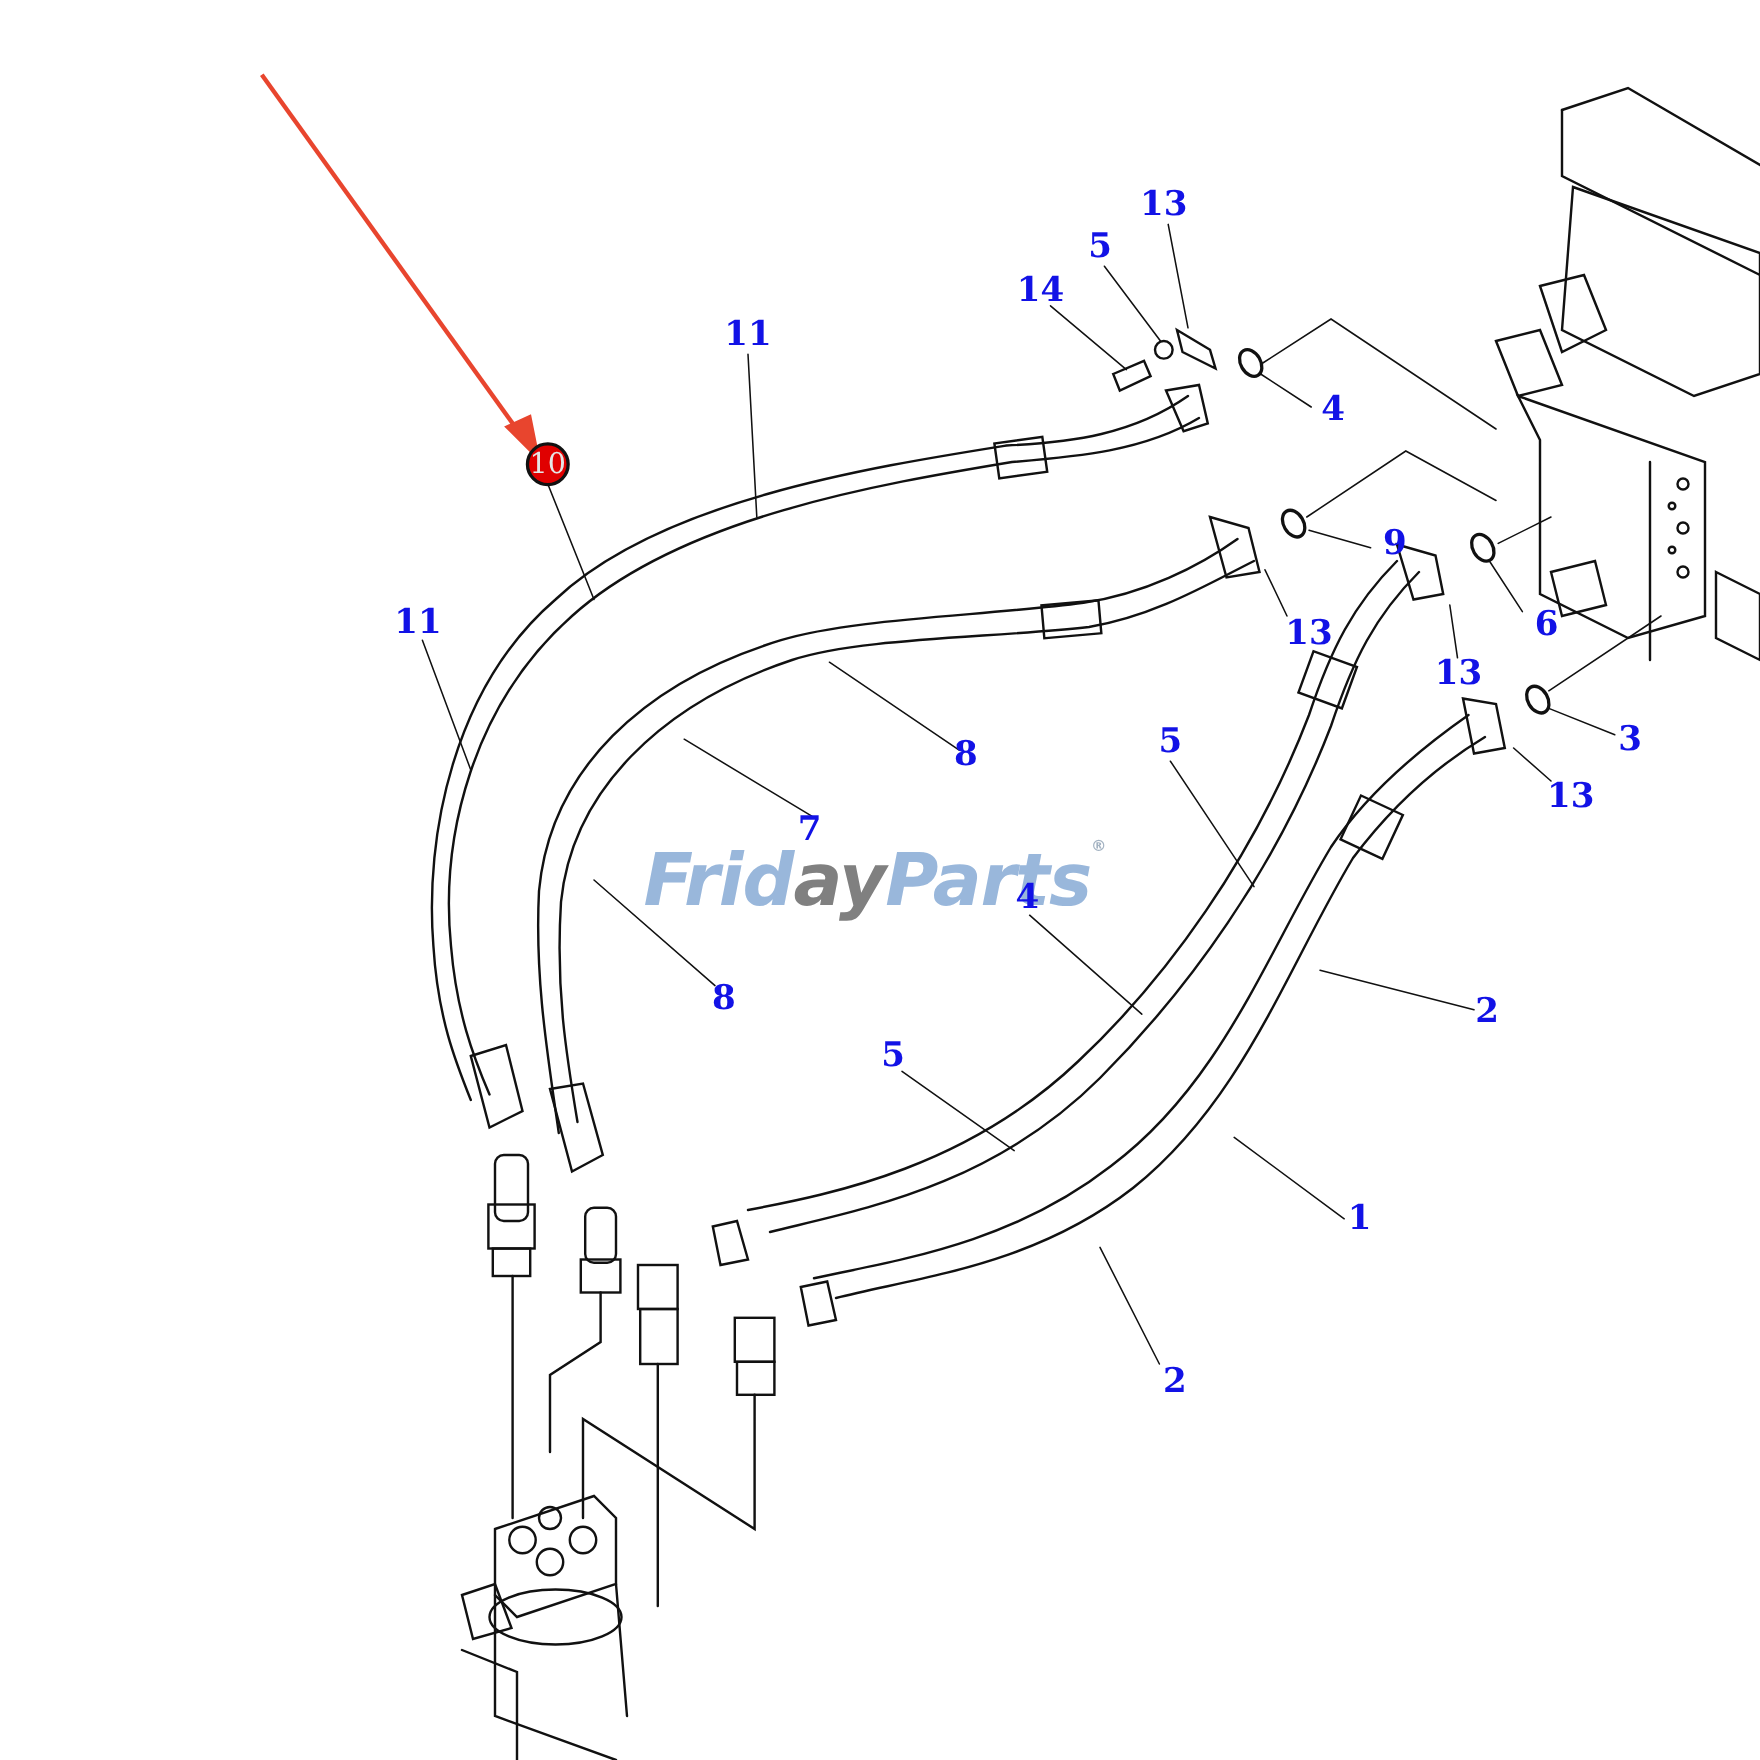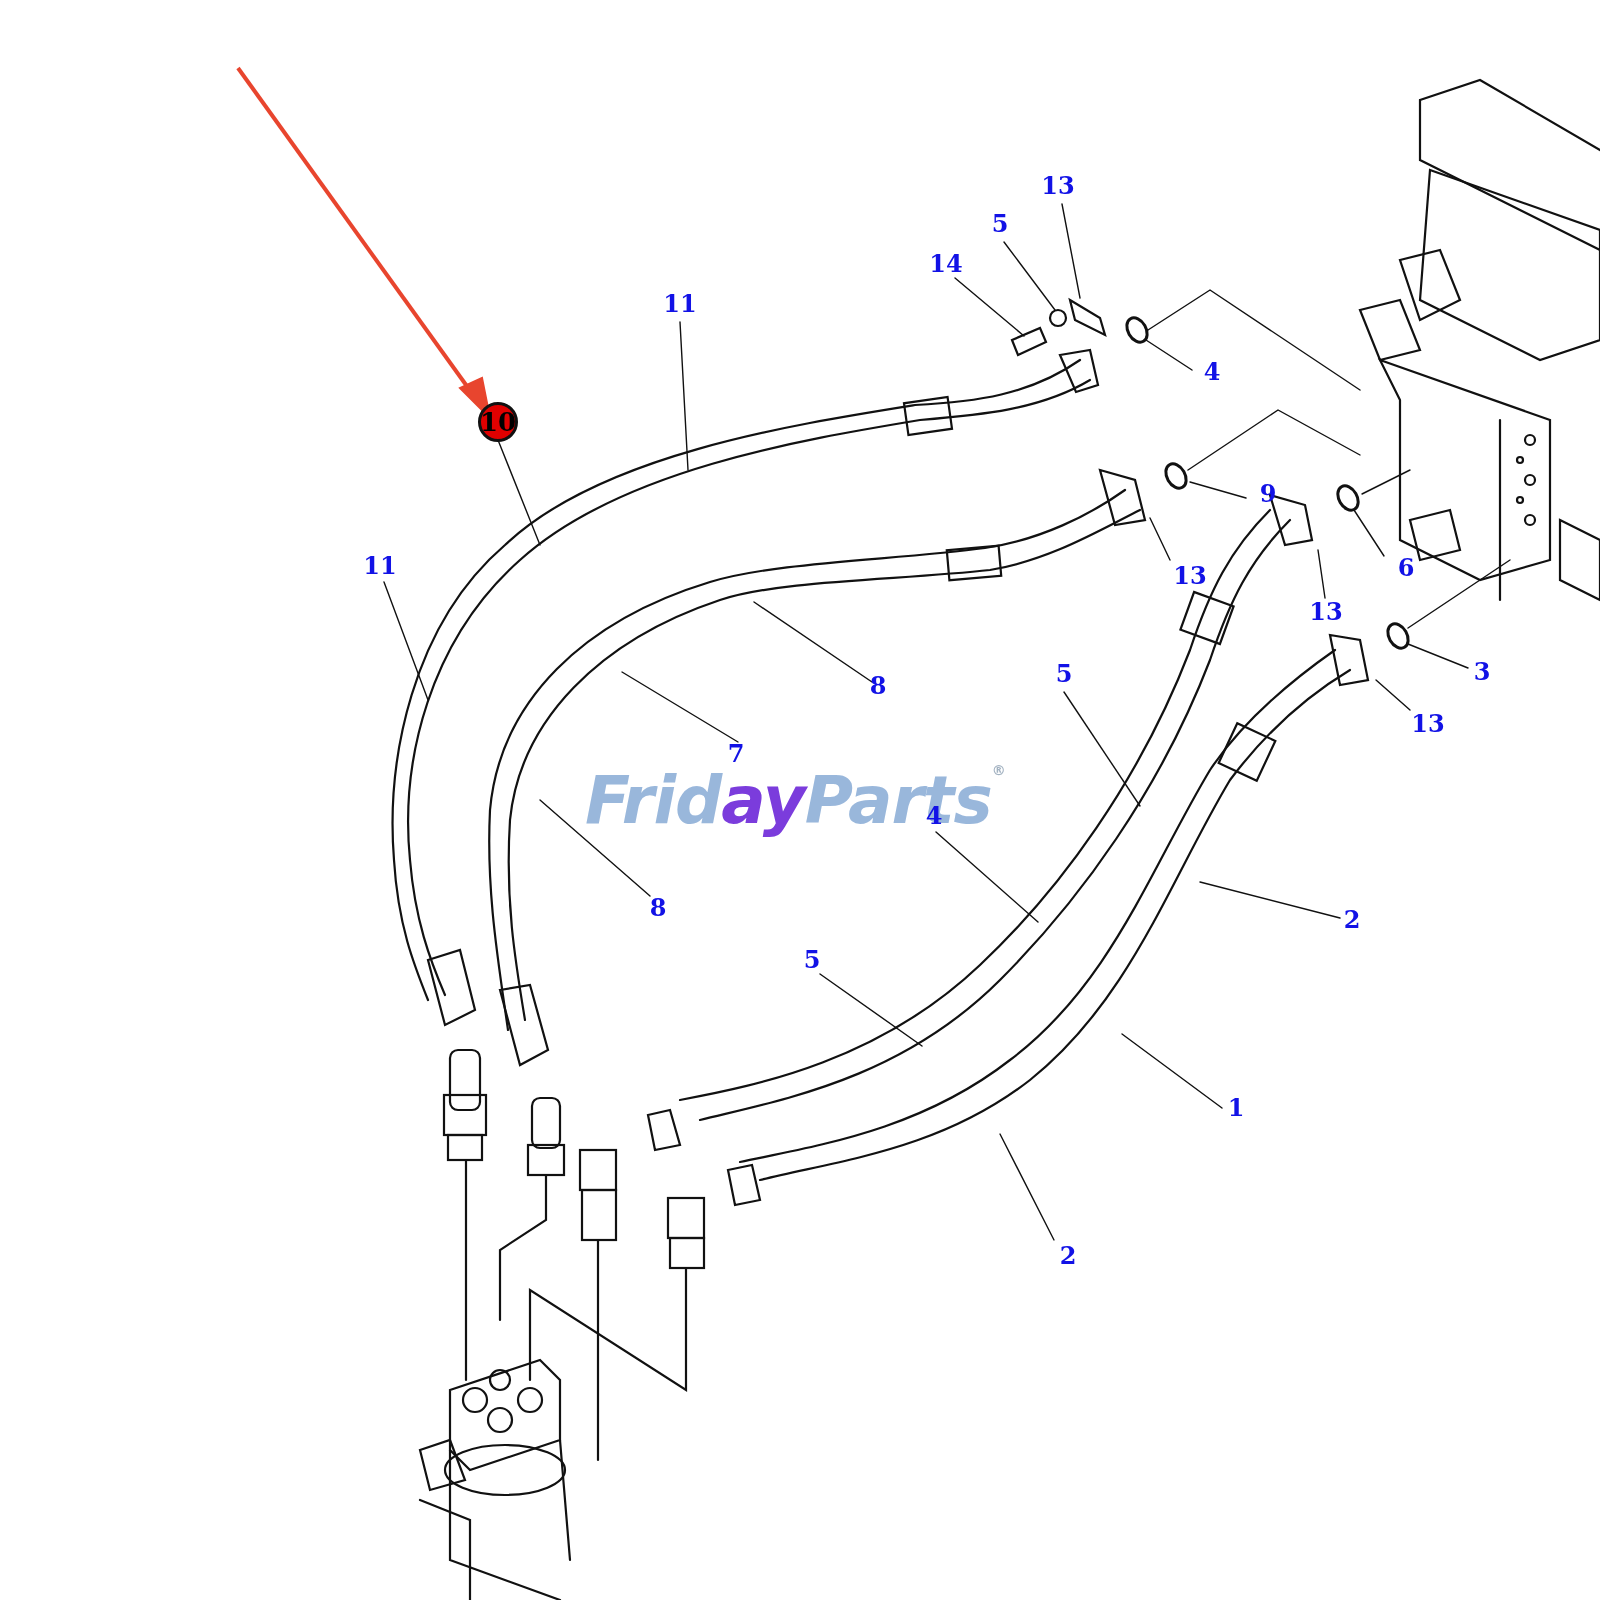--- a/index.html
+++ b/index.html
@@ -1,21 +1,21 @@
 <!DOCTYPE html>
 <html><head>
 <meta charset="utf-8">
 <style>
   html,body{margin:0;padding:0;background:#fff;}
   .canvas{position:relative;width:1600px;height:1600px;overflow:hidden;background:#fff;font-family:"DejaVu Serif",serif;}
   svg.art{position:absolute;left:0;top:0;}
-  .lbl{position:absolute;color:#1212e6;font-family:"DejaVu Serif",serif;font-weight:bold;font-size:24px;line-height:1;transform:translate(-50%,-50%);white-space:nowrap;}
-  .callout{position:absolute;width:40px;height:40px;border-radius:50%;background:#e00000;border:3px solid #111;box-sizing:border-box;color:#000000;font-family:"DejaVu Serif",serif;font-weight:bold;font-size:26px;display:flex;align-items:center;justify-content:center;transform:translate(-50%,-50%);}
+  .lbl{position:absolute;color:#1212e6;font-family:"DejaVu Serif",serif;font-weight:bold;font-size:31px;line-height:1;transform:translate(-50%,-50%);white-space:nowrap;}
+  .callout{position:absolute;width:40px;height:40px;border-radius:50%;background:#e00000;border:3px solid #111;box-sizing:border-box;color:#e5e5e5;font-family:"DejaVu Serif",serif;font-weight:normal;font-size:26px;display:flex;align-items:center;justify-content:center;transform:translate(-50%,-50%);}
   .wm{position:absolute;left:585px;top:762px;font-family:"DejaVu Sans",sans-serif;font-weight:bold;font-style:italic;font-size:66px;color:#8fb0d8;opacity:.9;letter-spacing:-1px;}
-  .wm .check{color:#6d28d9;}
+  .wm .check{color:#737373;}
   .wm sup{font-size:14px;color:#9ab;vertical-align:top;}
 </style>
 </head>
 <body>
 
 <div class="canvas">
   <svg class="art" width="1600" height="1600" viewBox="0 0 1600 1600">
     <g fill="none" stroke="#111" stroke-width="2.2" stroke-linecap="round">
 
       <g>

